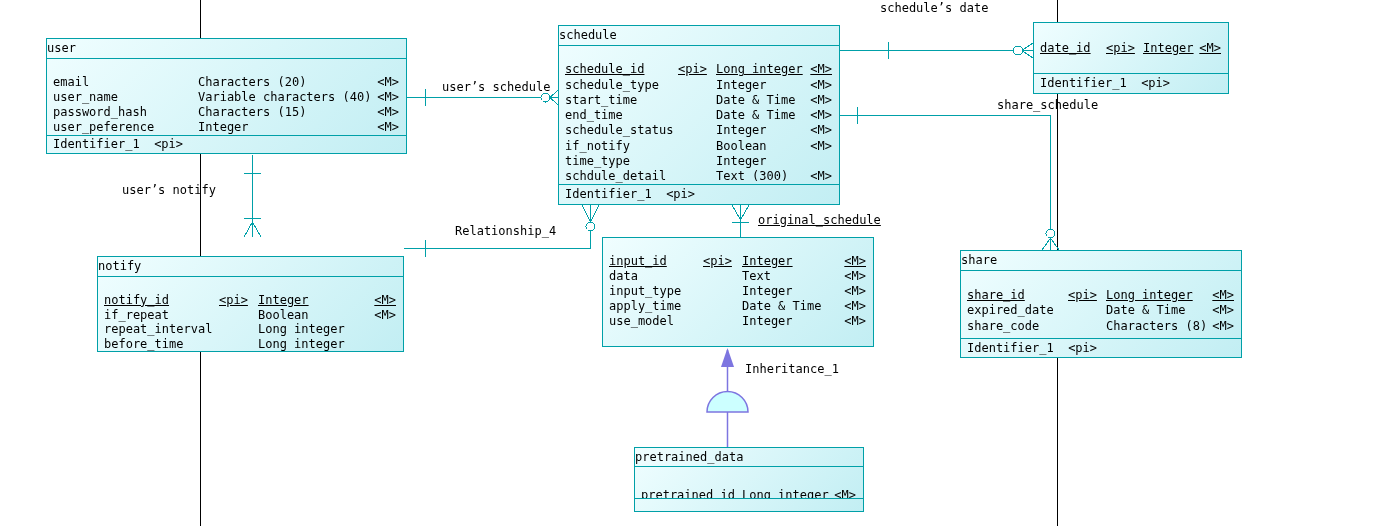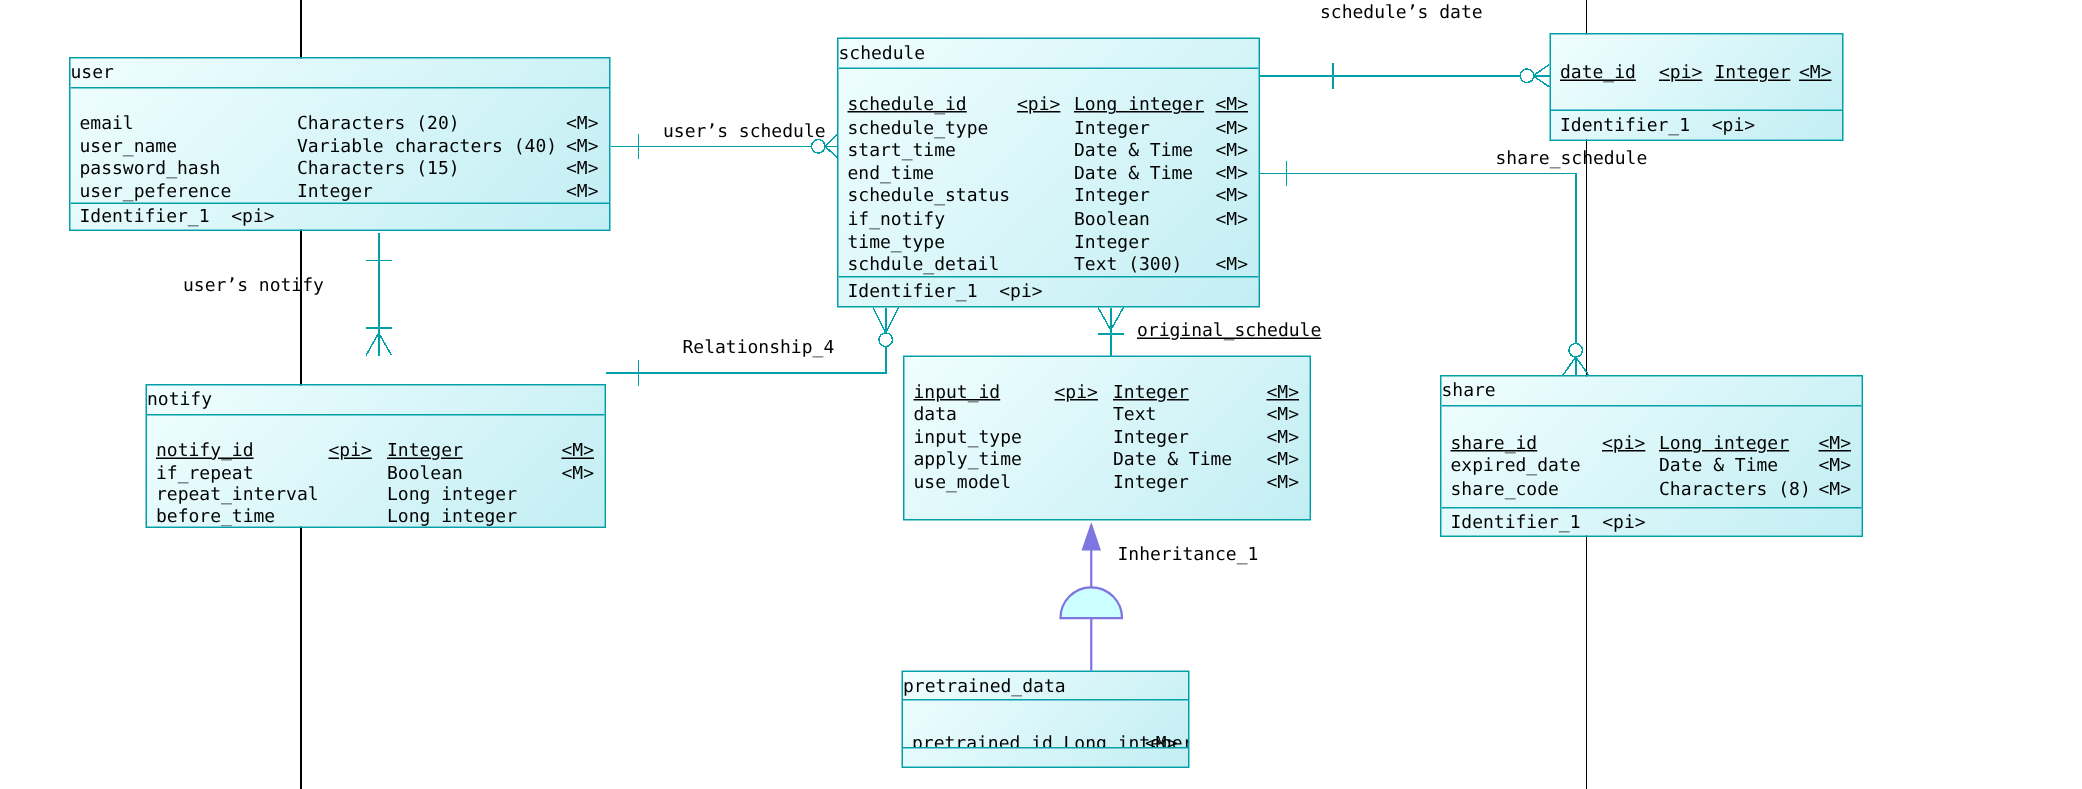--- a/index.html
+++ b/index.html
@@ -41,21 +41,21 @@
   .ent-schedule_date .title{height:17px;line-height:17px;}
   .ent-schedule_date .attr-row{height:16px;line-height:16px;}
   .ent-schedule_date .ident{height:19px;line-height:19px;}
   .ent-notify{left:97px;top:237px;width:307px;height:96px;margin-top:19px;--pi:121px;--ty:160px;}
   .ent-notify .attr-row{height:14.8px;line-height:14.8px;}
   .ent-input_data{left:602px;top:237px;width:272px;height:110px;--pi:100px;--ty:139px;}
   .ent-input_data .attr-row{height:15px;line-height:15px;}
   .ent-share{left:960px;top:250px;width:282px;height:108px;--pi:107px;--ty:145px;}
   .ent-share .attr-row{height:15.5px;line-height:15.5px;}
   .ent-share .ident{height:18px;line-height:18px;}
-  .ent-pretrained{left:601px;top:447px;width:192px;height:65px;--pi:0px;--ty:107px;}
+  .ent-pretrained{left:634px;top:447px;width:230px;height:65px;--pi:0px;--ty:107px;}
   .ent-pretrained .title{height:18px;line-height:18px;}
   .ent-pretrained .attr-row{height:18px;line-height:18px;}
   .ent-pretrained .ident{flex:1 1 auto;height:auto;}
   
   .rel-label{position:absolute;z-index:3;white-space:pre;line-height:14px;}
   .lbl-users-schedule{left:442px;top:80px;}
   .lbl-users-notify{left:122px;top:171px;margin-top:12px;}
   .lbl-schedules-date{left:880px;top:1px;}
   .lbl-share-schedule{left:997px;top:98px;}
   .lbl-relationship4{left:455px;top:224px;}

